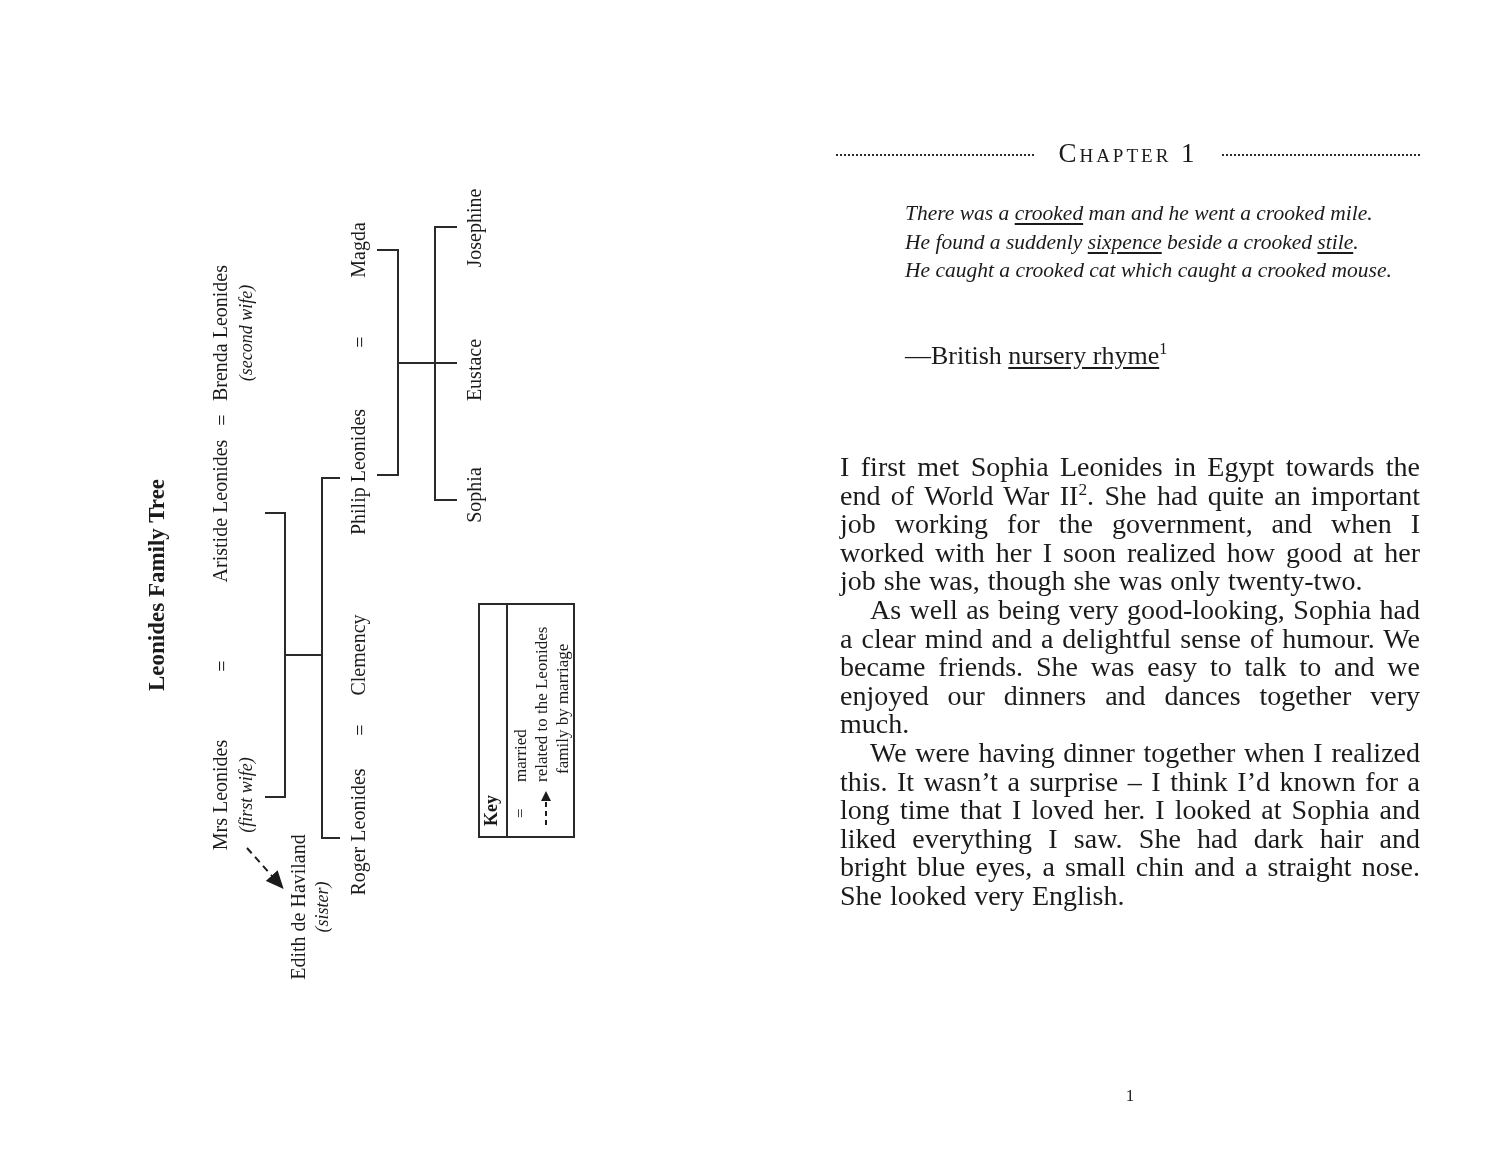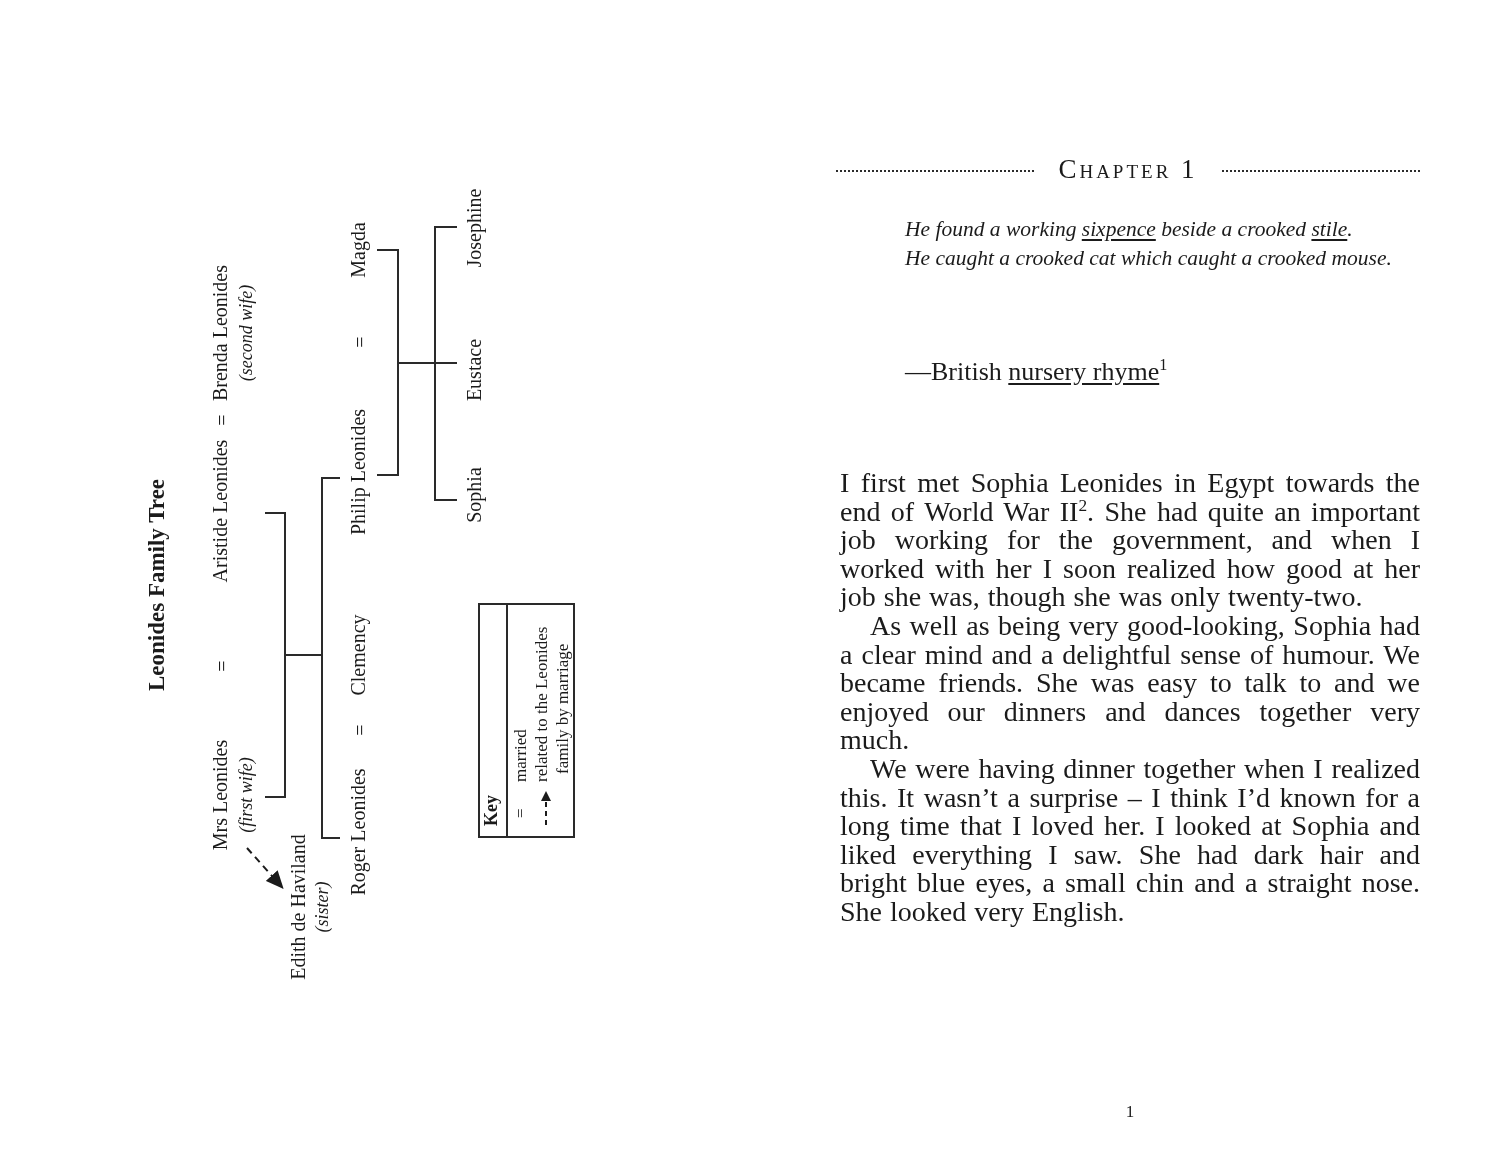--- a/index.html
+++ b/index.html
@@ -22,21 +22,21 @@
              border:2px solid #2a2a2a; }
   .key-title { position:absolute; left:10px; top:1px; font-weight:bold; font-size:18px; }
   .key-sep { position:absolute; left:0; top:26px; width:100%; border-top:2px solid #2a2a2a; }
   .key-eq { position:absolute; left:18px; top:31px; font-size:17px; }
   .key-married { position:absolute; left:54px; top:31px; font-size:17px; }
   .key-arrow { position:absolute; left:10px; top:60px; }
   .key-line1 { position:absolute; left:54px; top:52px; font-size:17px; white-space:nowrap; }
   .key-line2 { position:absolute; left:62px; top:73px; font-size:17px; white-space:nowrap; }
 
   
-  .page-right { position:absolute; left:750px; top:16px; width:750px; height:985px; }
+  .page-right { position:absolute; left:750px; top:0; width:750px; height:985px; }
   .chapter-row { position:absolute; left:86px; right:80px; top:138px;
                  display:flex; align-items:center; }
   .dotted-rule { flex:1 1 0; border-top:2px dotted #2b2b2b; margin-top:2px; }
   .chapter-title { padding:0 24px; font-variant:small-caps; font-size:27px;
                    letter-spacing:3px; white-space:nowrap; }
   .verse { position:absolute; left:155px; top:199px; font-style:italic;
            font-size:21.5px; line-height:28.5px; }
   .verse .u, .attribution .u { text-decoration:underline; text-underline-offset:3px; }
   .attribution { position:absolute; left:155px; top:341px; font-size:26px; }
   sup { font-size:0.62em; vertical-align:super; line-height:0; }
@@ -115,21 +115,22 @@
 
   <div class="page-right">
 
     <div class="chapter-row">
       <div class="dotted-rule"></div>
       <div class="chapter-title"><span>Chapter</span> <span>1</span></div>
       <div class="dotted-rule"></div>
     </div>
 
     <div class="verse">
-      <div><span>He found a working </span><span class="u">sixpence</span><span> beside a crooked </span><span class="u">stile</span><span>.</span></div>
+      <div><span>There was a </span><span class="u">crooked</span><span> man and he went a crooked mile.</span></div>
+      <div><span>He found a suddenly </span><span class="u">sixpence</span><span> beside a crooked </span><span class="u">stile</span><span>.</span></div>
       <div>He caught a crooked cat which caught a crooked mouse.</div>
     </div>
 
     <div class="attribution"><span>—British </span><span class="u">nursery rhyme</span><sup>1</sup></div>
 
     <div class="body-text">
       <p class="first"><span>I first met Sophia Leonides in Egypt towards the end of World War II</span><sup>2</sup><span>. She had quite an important job working for the government, and when I worked with her I soon realized how good at her job she was, though she was only twenty-two.</span></p>
       <p>As well as being very good-looking, Sophia had a clear mind and a delightful sense of humour. We became friends. She was easy to talk to and we enjoyed our dinners and dances together very much.</p>
       <p>We were having dinner together when I realized this. It wasn’t a surprise – I think I’d known for a long time that I loved her. I looked at Sophia and liked everything I saw. She had dark hair and bright blue eyes, a small chin and a straight nose. She looked very English.</p>
     </div>

